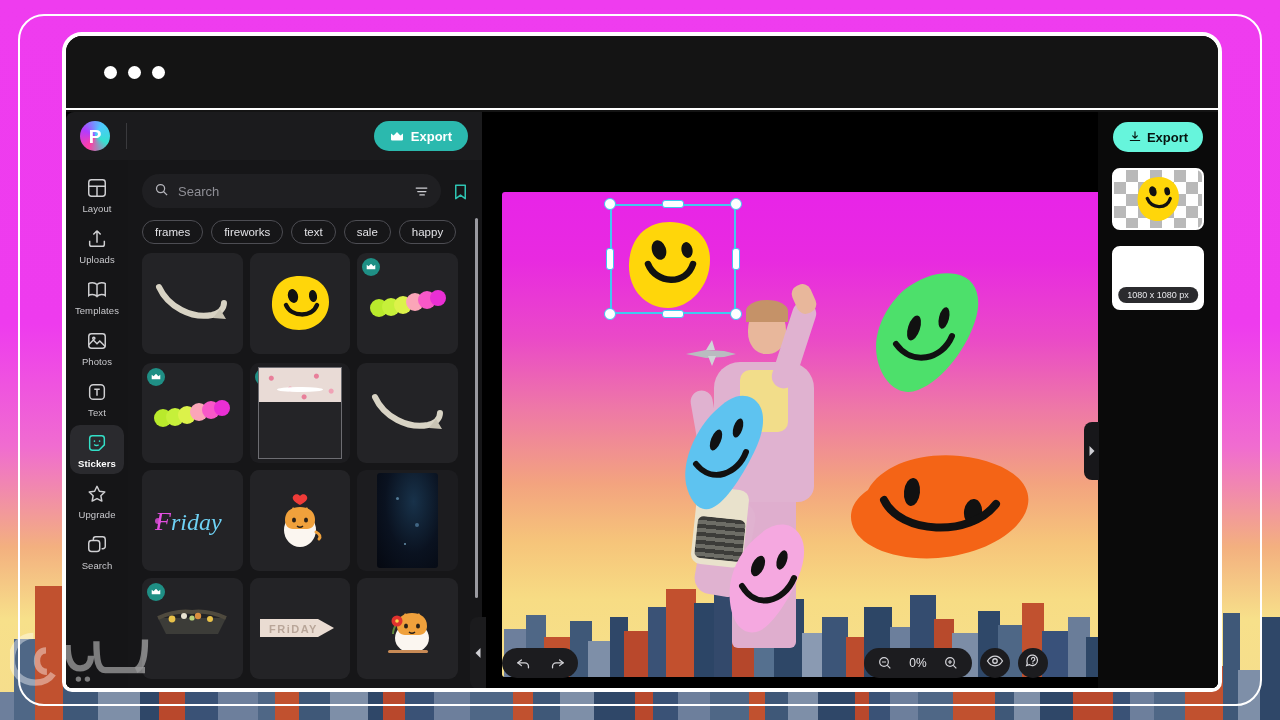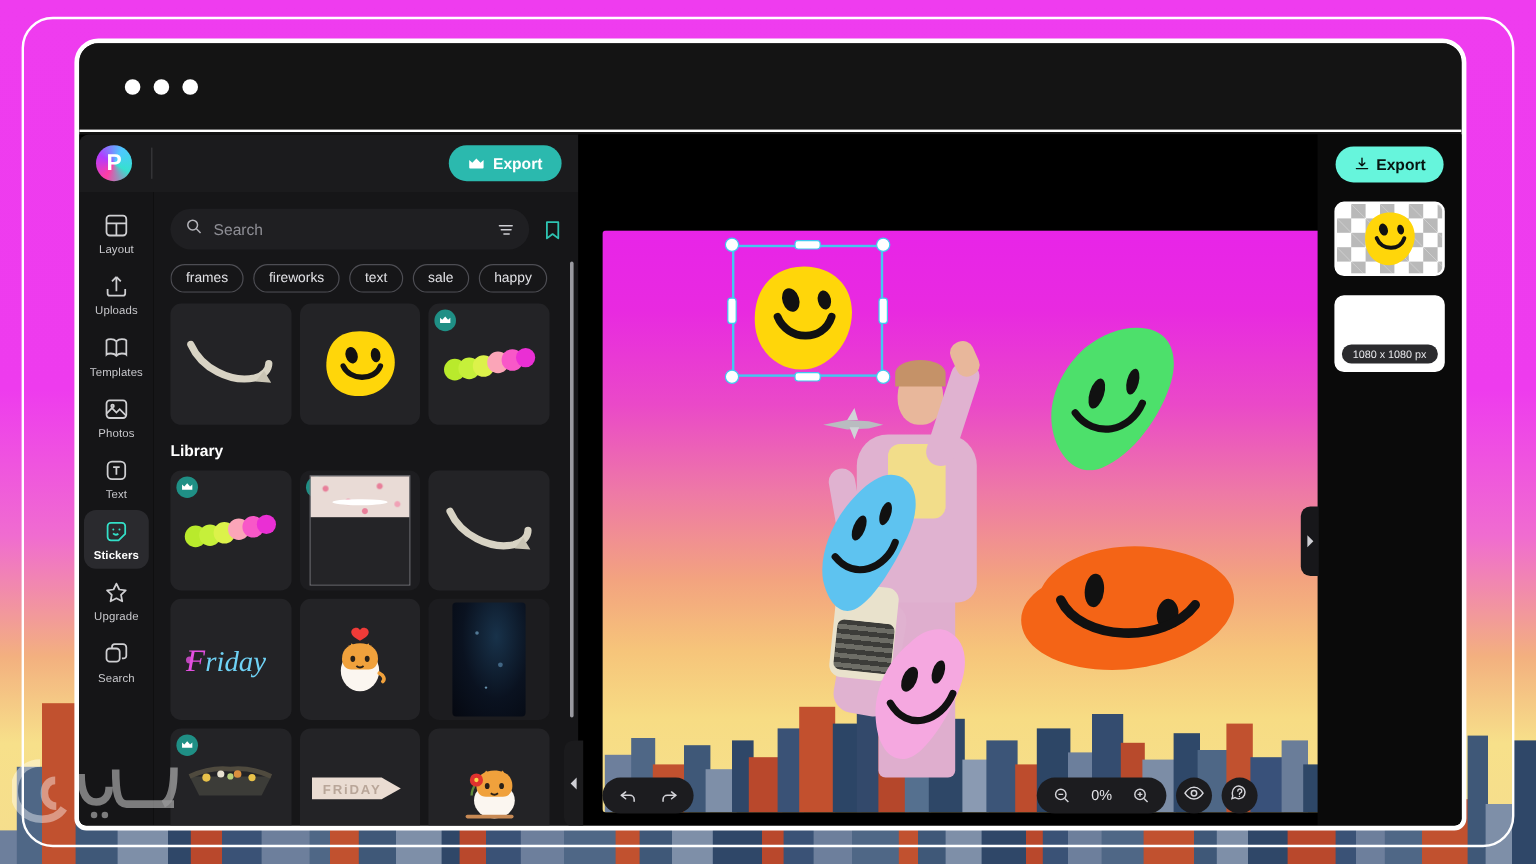--- a/index.html
+++ b/index.html
@@ -464,23 +464,20 @@
                 <circle cx="12" cy="22" r="9" fill="#b9ea2c"></circle>
                   <circle cx="24" cy="21" r="9" fill="#c6f03a"></circle>
                 <circle cx="36" cy="19" r="9" fill="#dcf24a"></circle>
                   <circle cx="48" cy="16" r="9" fill="#fba5b8"></circle>
                 <circle cx="60" cy="14" r="9" fill="#f858c8"></circle>
                   <circle cx="71" cy="12" r="8" fill="#ea2fd4"></circle>
               </svg>
             </div>
           </div>
 
-          <div class="sec-head">
-            <span class="sec-title">Library</span>
-          </div>
 
           <div class="grid">
 
             <div class="cell">
               <span class="badge">
                 <svg width="10" height="8" viewBox="0 0 14 11">
                     <path d="M1 2.4l2.6 2.2L7 1l3.4 3.6L13 2.4v6.2H1z" fill="#fff"></path>
                   </svg>
               </span>
               <svg width="82" height="34" viewBox="0 0 82 34">

